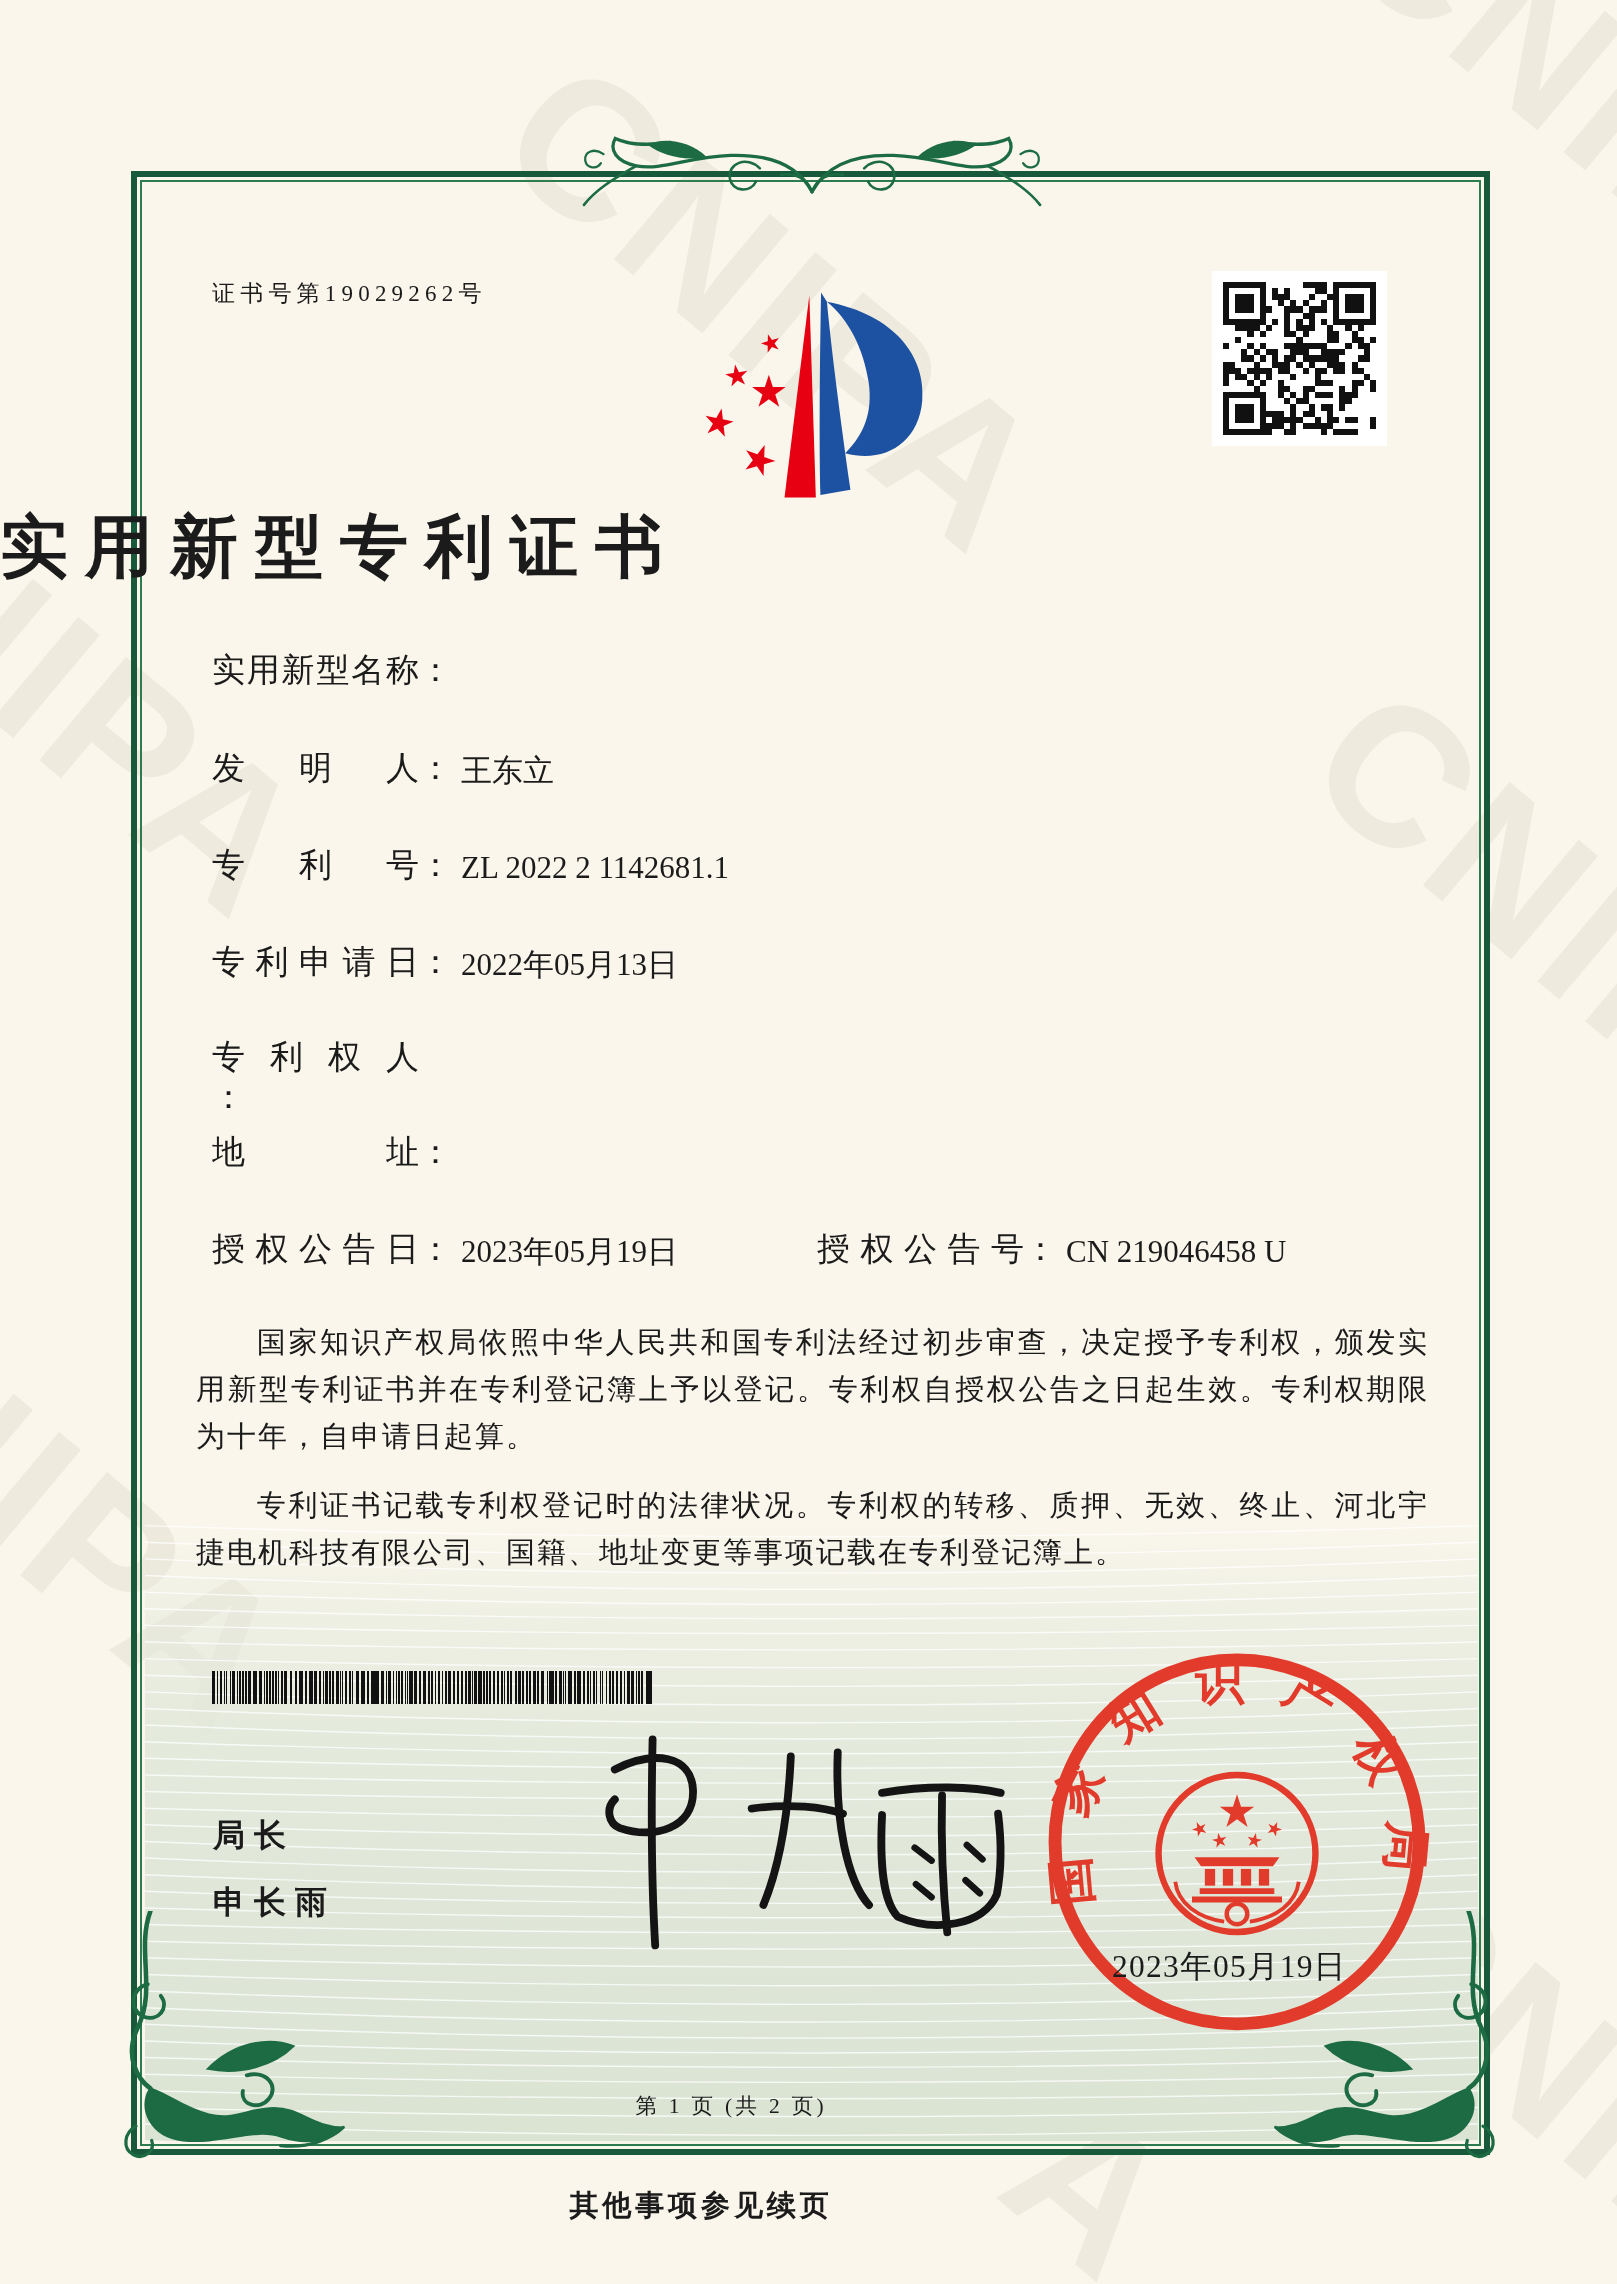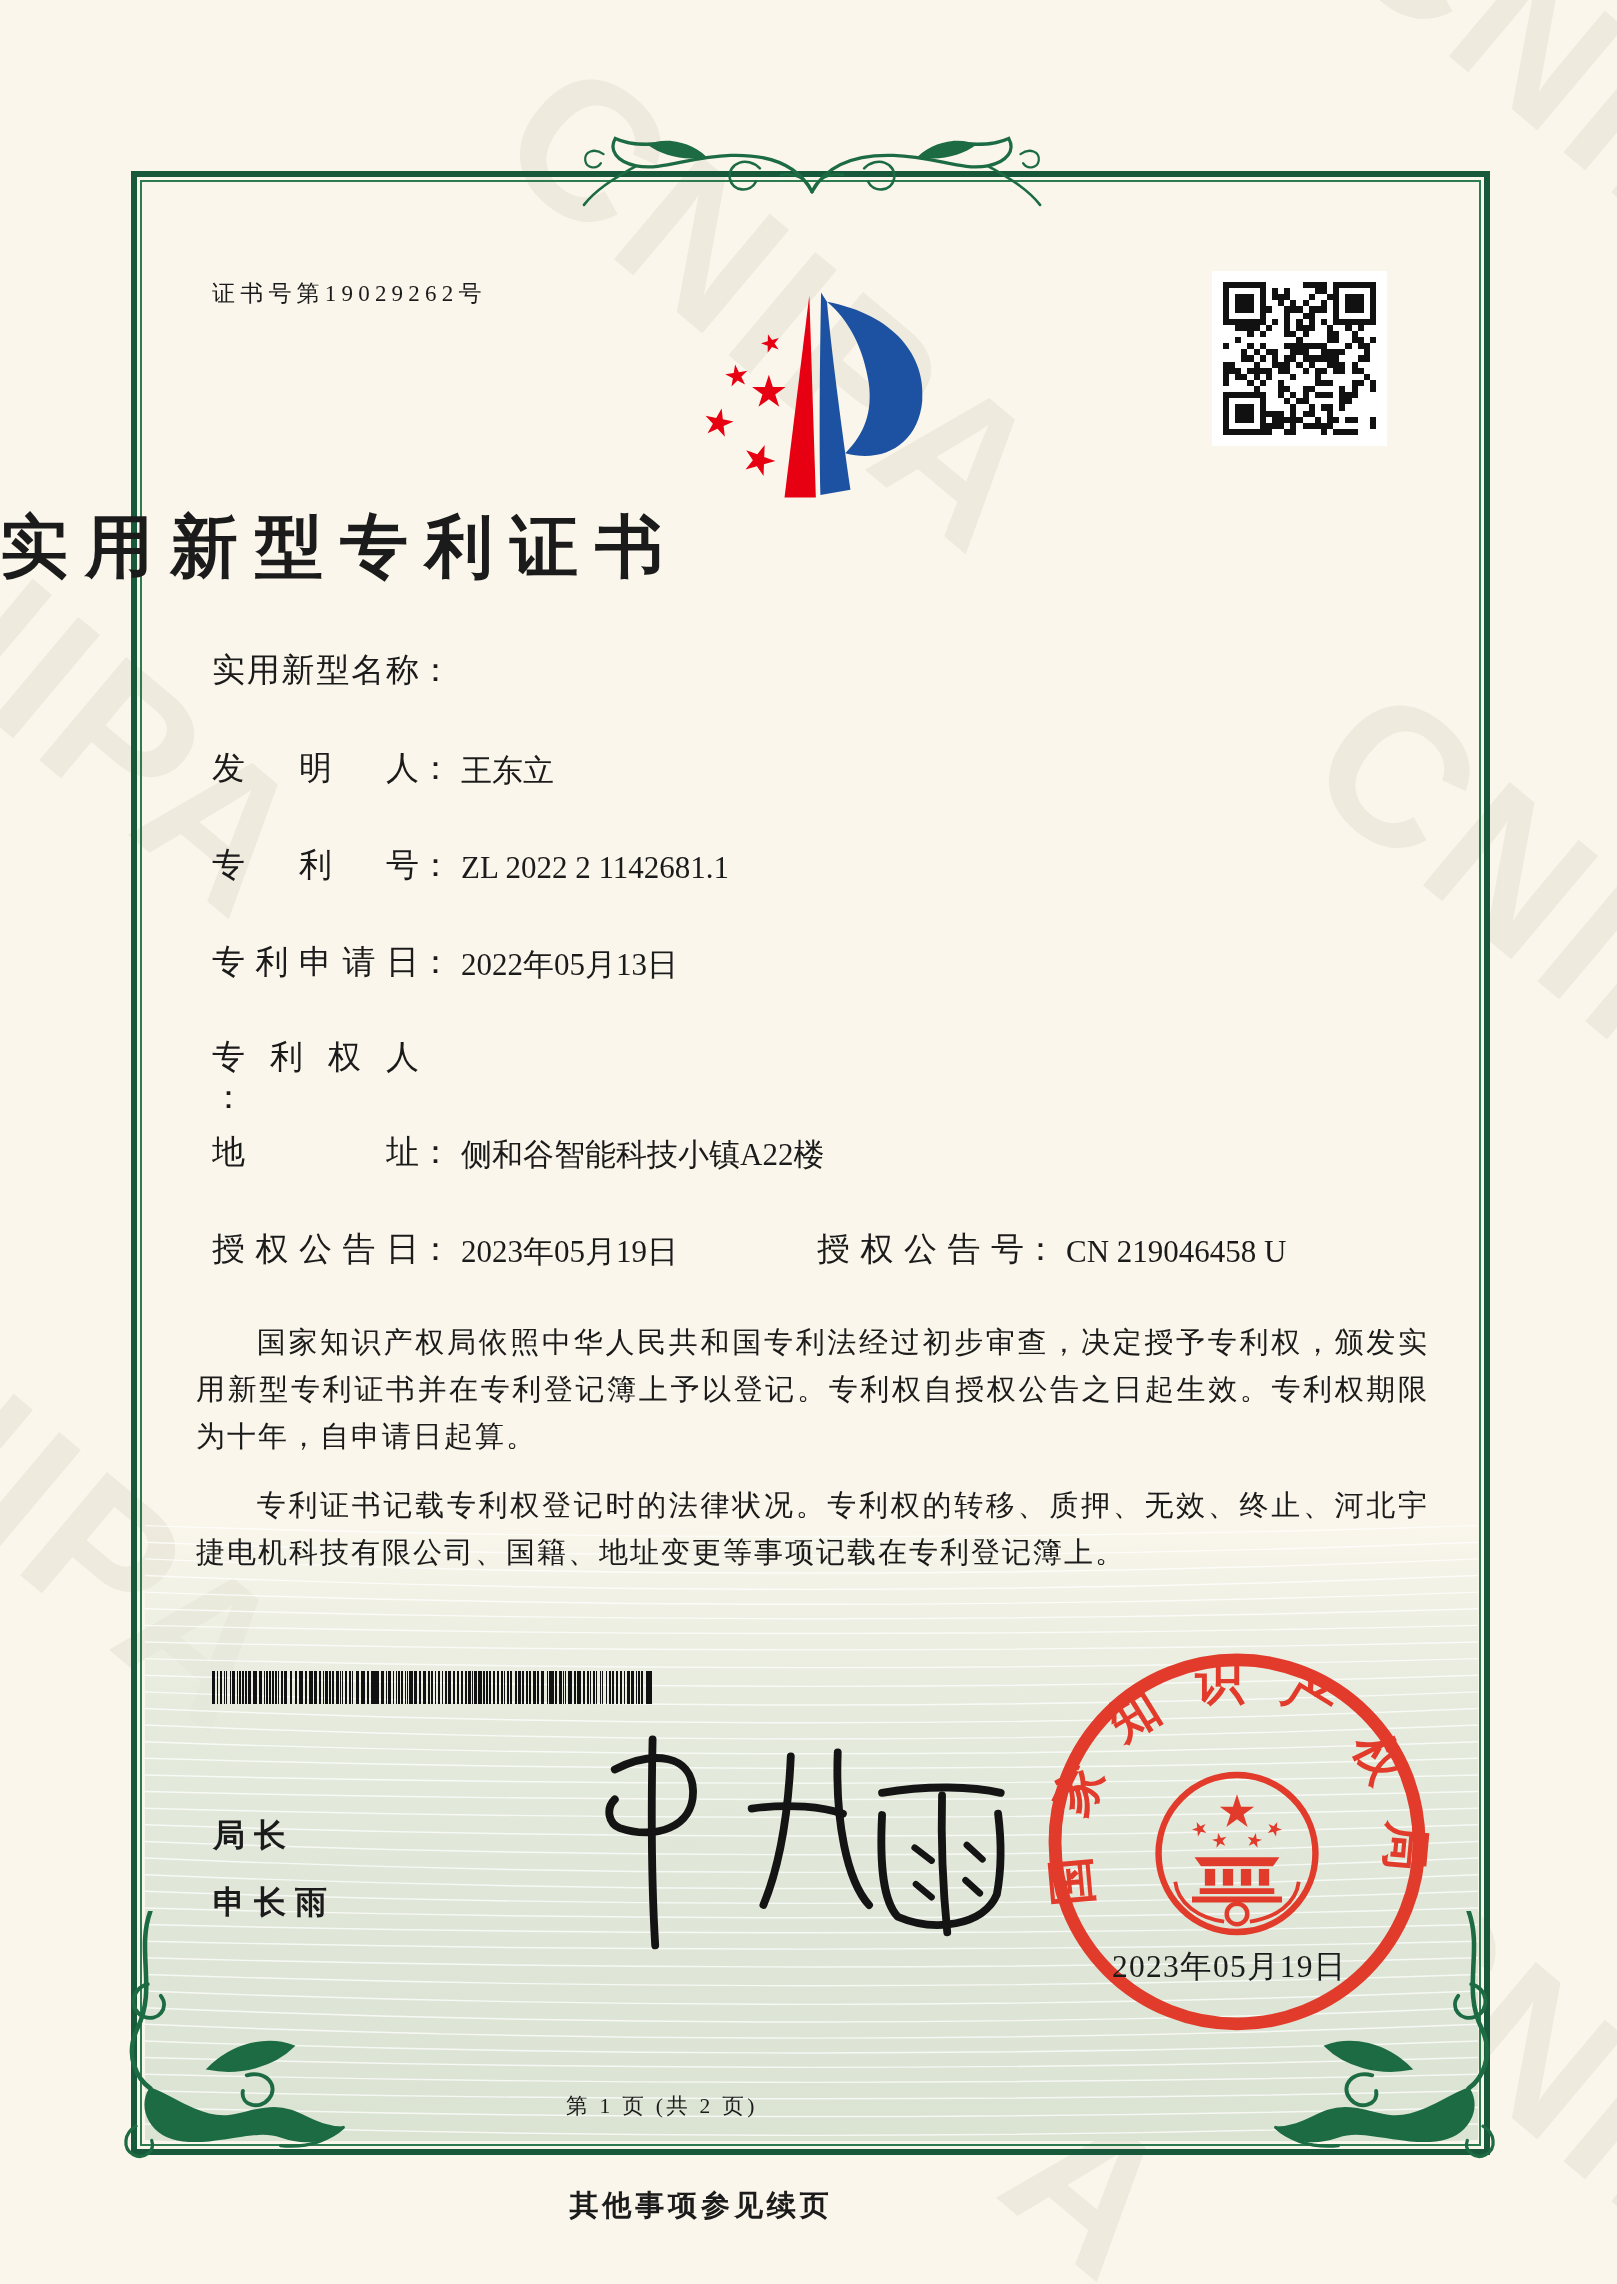--- a/index.html
+++ b/index.html
@@ -66,21 +66,21 @@
     position:absolute;left:213px;top:1814px;font-size:32px;font-weight:bold;letter-spacing:9px;
     font-family:"Liberation Sans","DejaVu Sans",sans-serif;z-index:5;
   }
   .sig-name{
     position:absolute;left:213px;top:1881px;font-size:32px;font-weight:bold;letter-spacing:9px;
     font-family:"Liberation Sans","DejaVu Sans",sans-serif;z-index:5;
   }
   .signature{position:absolute;left:517px;top:1730px;z-index:6;}
   .seal{position:absolute;left:1044px;top:1649px;z-index:7;opacity:0.95;}
   .footer-page{
-    position:absolute;left:566px;top:2091px;width:261px;text-align:left;
+    position:absolute;left:566px;top:2091px;width:261px;text-align:right;
     font-size:21.5px;letter-spacing:3.3px;z-index:5;font-family:Liberation Serif, serif;
   }
   .bottom-note{
     position:absolute;left:551px;top:2186px;width:300px;text-align:center;
     font-size:29px;font-weight:bold;letter-spacing:3.9px;z-index:5;
   }
   .logo{position:absolute;left:699px;top:273px;z-index:5;}
 </style>
 </head>
 <body>
@@ -527,21 +527,20 @@
     <span class="val">2022年05月13日</span>
   </div>
   <div class="row" style="top:1037px;flex-direction:column;">
     <span class="jlabel">专利权人</span>
       <span class="colon">：</span>
   </div>
   <div class="row" style="top:1132px;">
     <span class="jlabel">地址</span>
       <span class="colon">：</span>
     <span class="val">
-      <div>侧和谷智能科技小镇A22楼</div>
     </span>
   </div>
   <div class="row" style="top:1229px;">
     <span class="jlabel">授权公告日</span>
       <span class="colon">：</span>
     <span class="val">2023年05月19日</span>
   </div>
   <div class="row" style="top:1229px;left:817px;">
     <span class="jlabel">授权公告号</span>
       <span class="colon">：</span>

